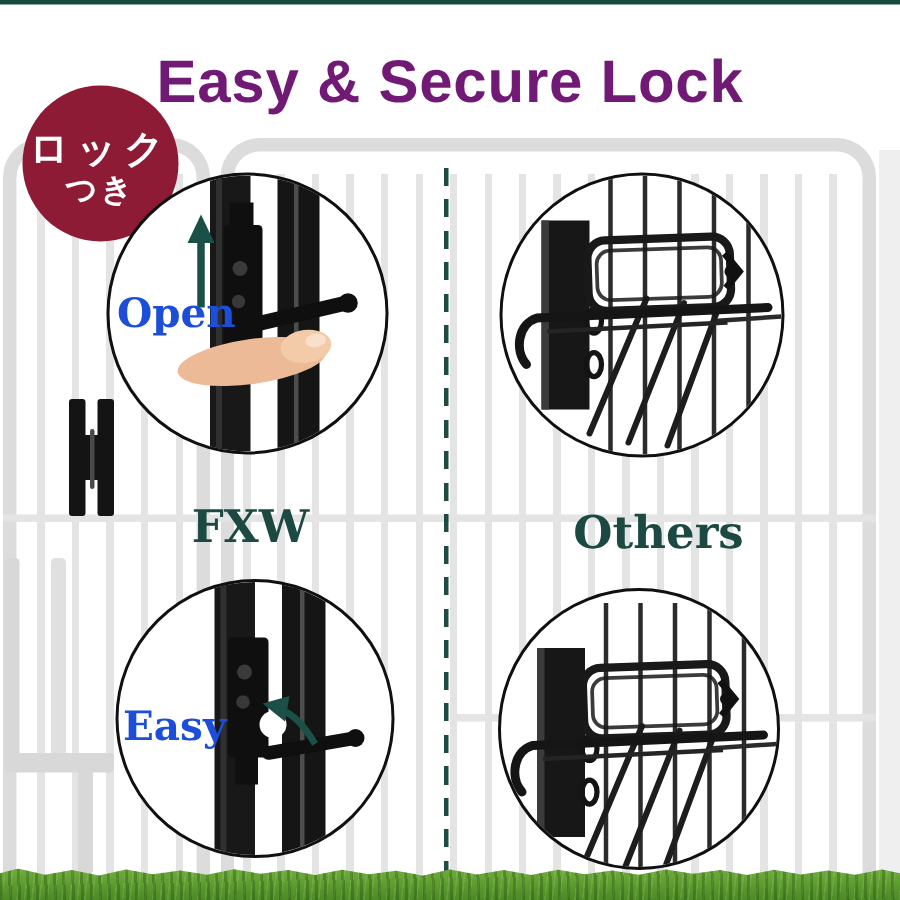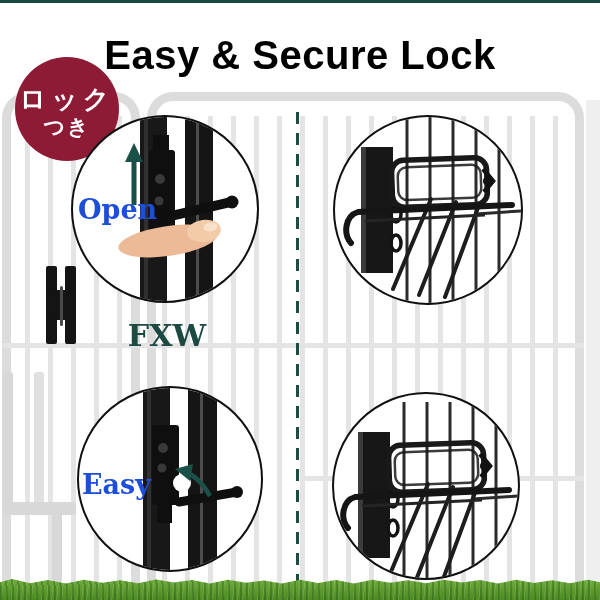--- a/index.html
+++ b/index.html
@@ -1,20 +1,20 @@
 <!DOCTYPE html>
 <html><head>
 <meta charset="utf-8">
 <style>
   html,body{margin:0;padding:0;}
   .canvas{position:relative;width:600px;height:600px;background:#ffffff;overflow:hidden;
           font-family:"Liberation Sans",sans-serif;}
   .topline{position:absolute;left:0;top:0;width:600px;height:3px;background:#17493d;}
   .title{position:absolute;left:0;top:33px;width:600px;text-align:center;
-         font-size:40px;font-weight:bold;letter-spacing:.5px;color:#000000;}
+         font-size:40px;font-weight:bold;letter-spacing:.5px;color:#701a75;}
 
   
   .panel{position:absolute;border:9px solid #dcdcdc;border-bottom:none;
          border-radius:26px 26px 0 0;background:transparent;}
   .panelA{left:2px;top:92px;width:120px;height:491px;}
   .panelB{left:147px;top:92px;width:419px;height:491px;}
   .barsA,.barsB{position:absolute;top:116px;height:467px;}
   .barsA{left:11px;width:124px;
      background:repeating-linear-gradient(90deg,transparent 0 14px,#e4e4e4 14px 19px,transparent 19px 23px);}
   .barsB{left:156px;width:419px;
@@ -42,21 +42,21 @@
 
   
   .badge{position:absolute;left:15px;top:57px;width:104px;height:104px;border-radius:50%;
          background:#8e1b36;color:#ffffff;text-align:center;}
   .badge .l1{margin-top:27px;font-size:26px;font-weight:bold;letter-spacing:5px;line-height:30px;}
   .badge .l2{font-size:21px;font-weight:bold;letter-spacing:2px;line-height:26px;text-align:center;}
 
   
   .cmp{position:absolute;width:120px;text-align:center;font-family:"DejaVu Serif",serif;
        font-weight:bold;font-size:30px;color:#1c4a42;}
-  .fxw{left:107px;top:318px;text-align:center;}
+  .fxw{left:107px;top:334px;text-align:center;}
   .others{left:379px;top:338px;}
   .cap{position:absolute;font-family:"DejaVu Serif",serif;font-weight:bold;
        font-size:27px;color:#1d4ed8;z-index:9;}
   .open{left:78px;top:194px;}
   .lock{left:82px;top:469px;}
 
   
   .c{position:absolute;border:2px solid #101010;border-radius:50%;background:#ffffff;
      overflow:hidden;z-index:6;}
   .c svg{display:block;}
@@ -104,20 +104,21 @@
 
   <div class="divider"></div>
 
   <div class="title">Easy &amp; Secure Lock</div>
   <div class="badge">
     <div class="l1">ロック</div>
     <div class="l2">つき</div>
   </div>
 
   <div class="cmp fxw">FXW</div>
+  <div class="cmp others">Others</div>
 
   <div class="cap open">Open</div>
   <div class="cap lock">Easy</div>
 
   <div class="c c1">
     <svg width="184" height="184" viewBox="0 0 184 184">
       <rect x="67" y="0" width="27" height="184" fill="#181818"></rect>
       <rect x="71" y="0" width="4" height="184" fill="#303030"></rect>
       <rect x="112" y="0" width="28" height="184" fill="#151515"></rect>
       <rect x="123" y="0" width="3" height="184" fill="#4d4d4d"></rect>

